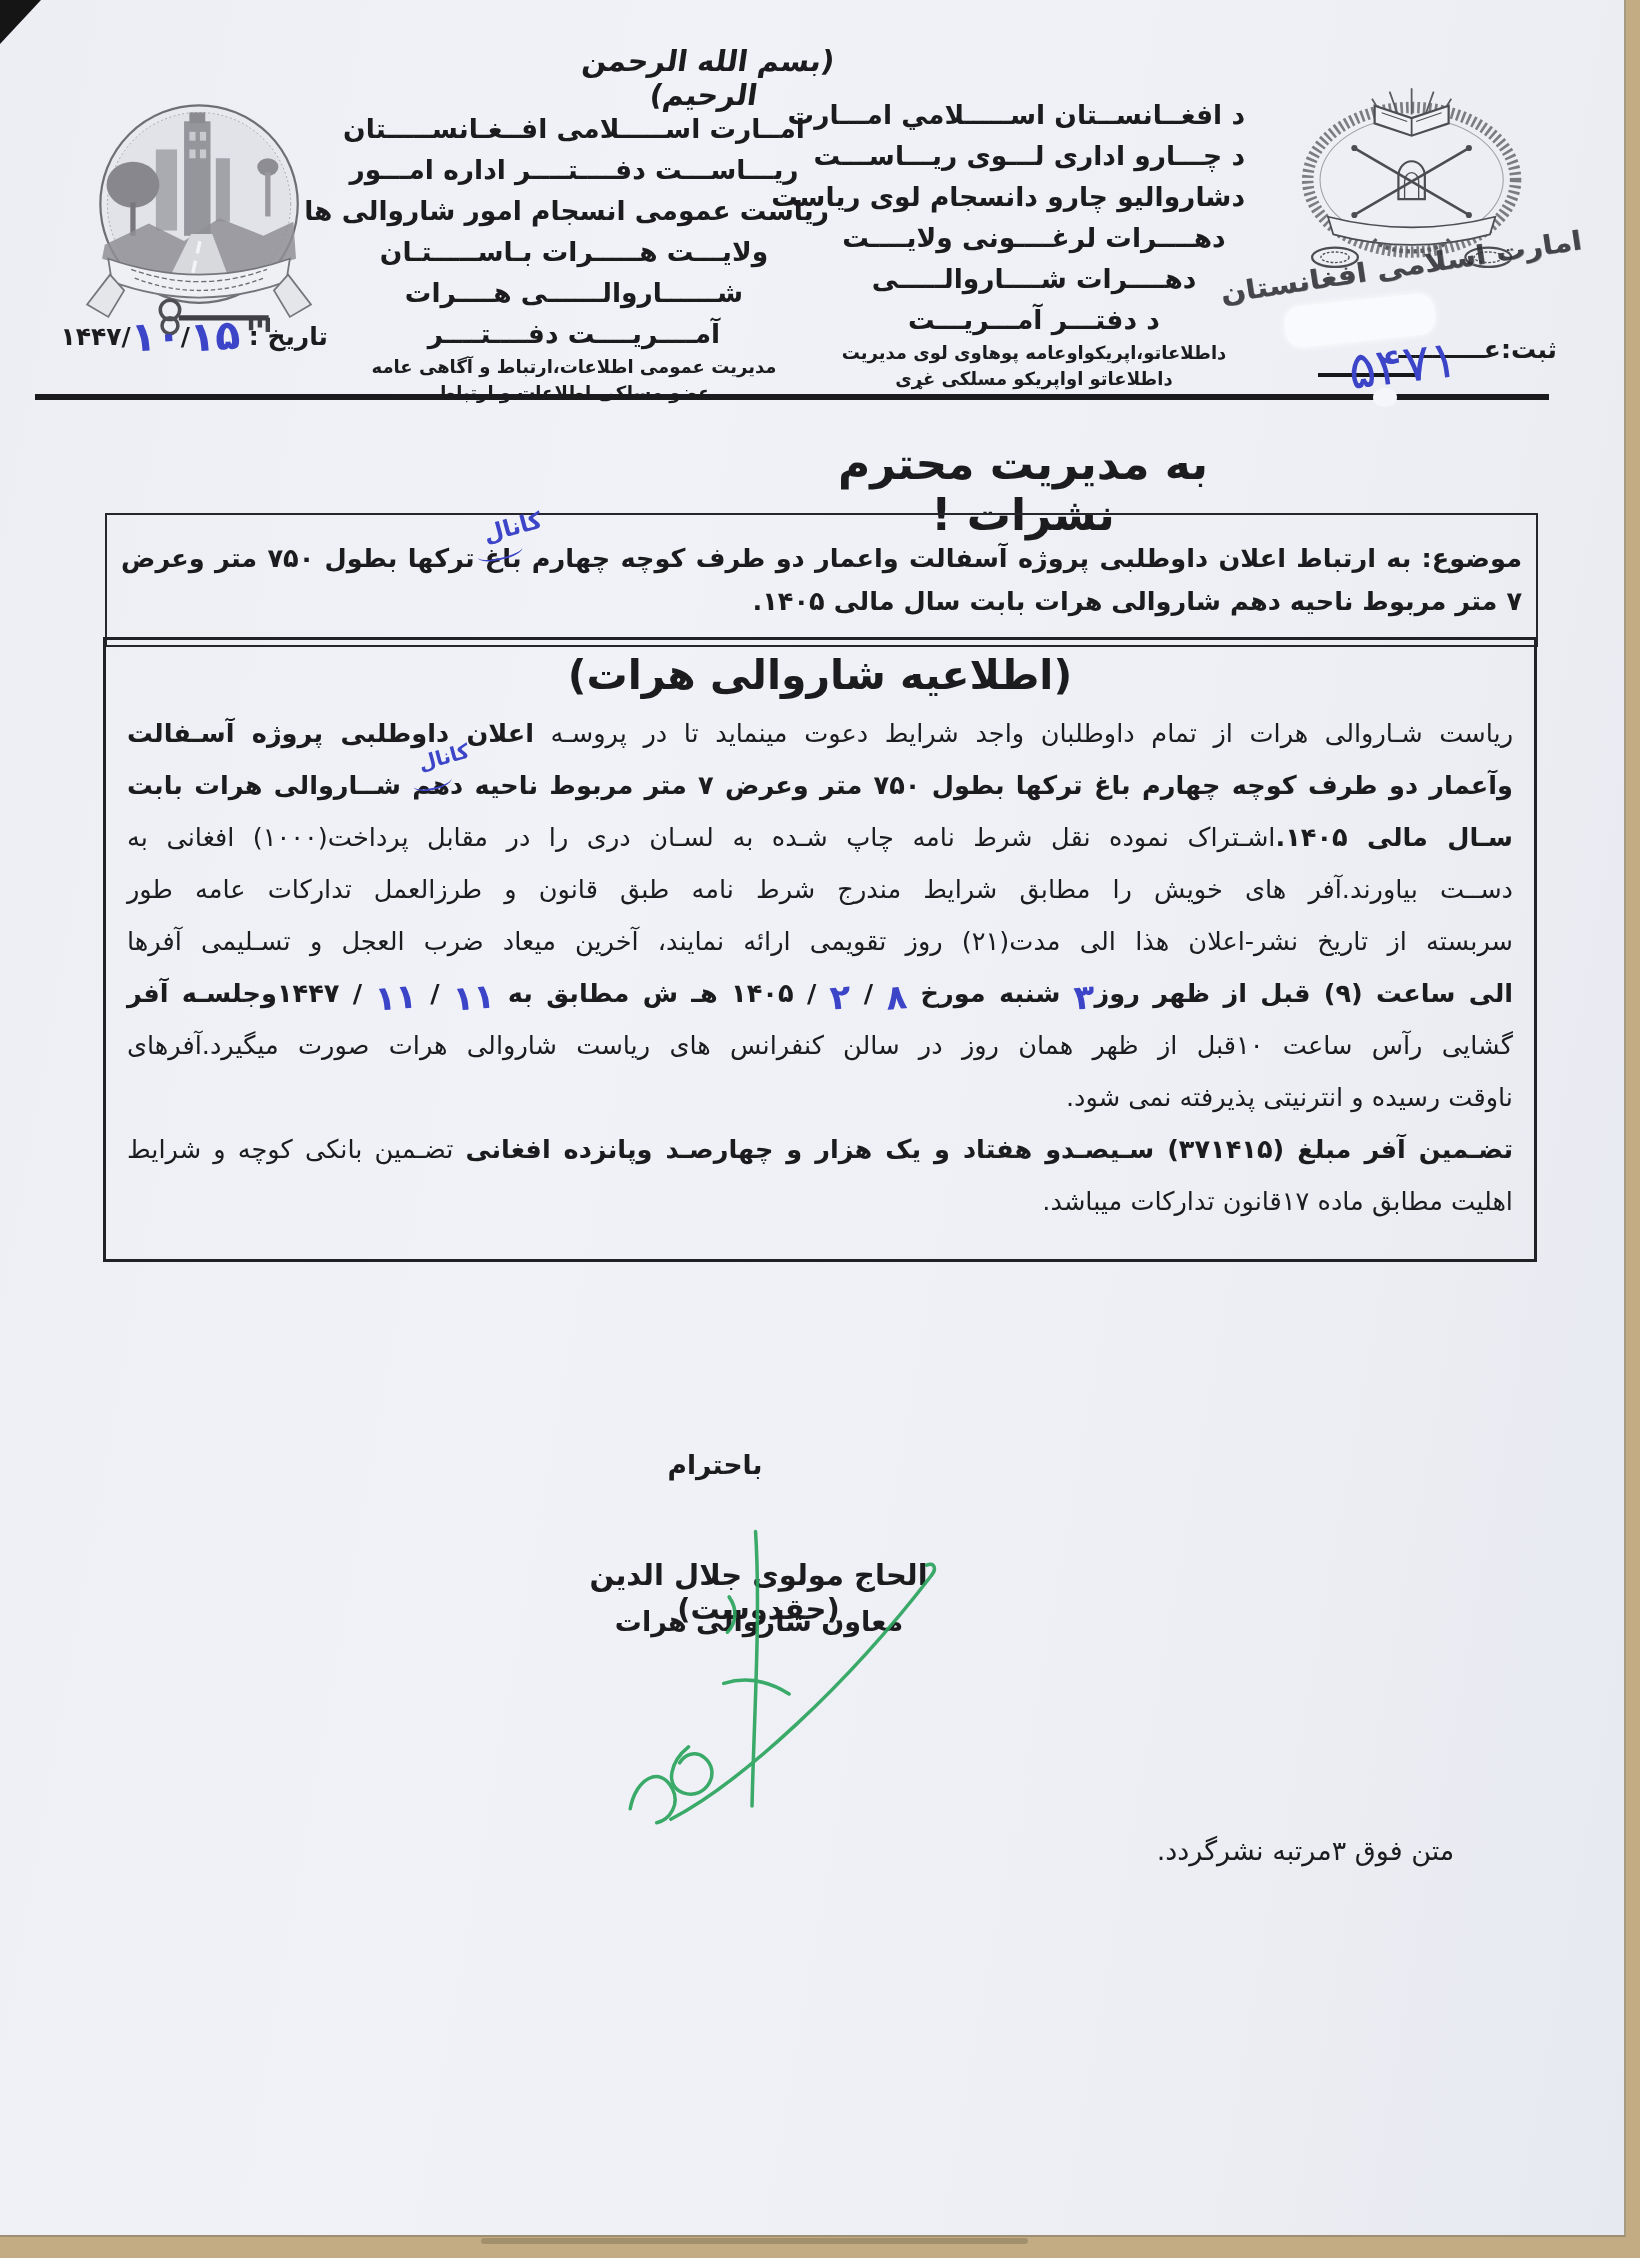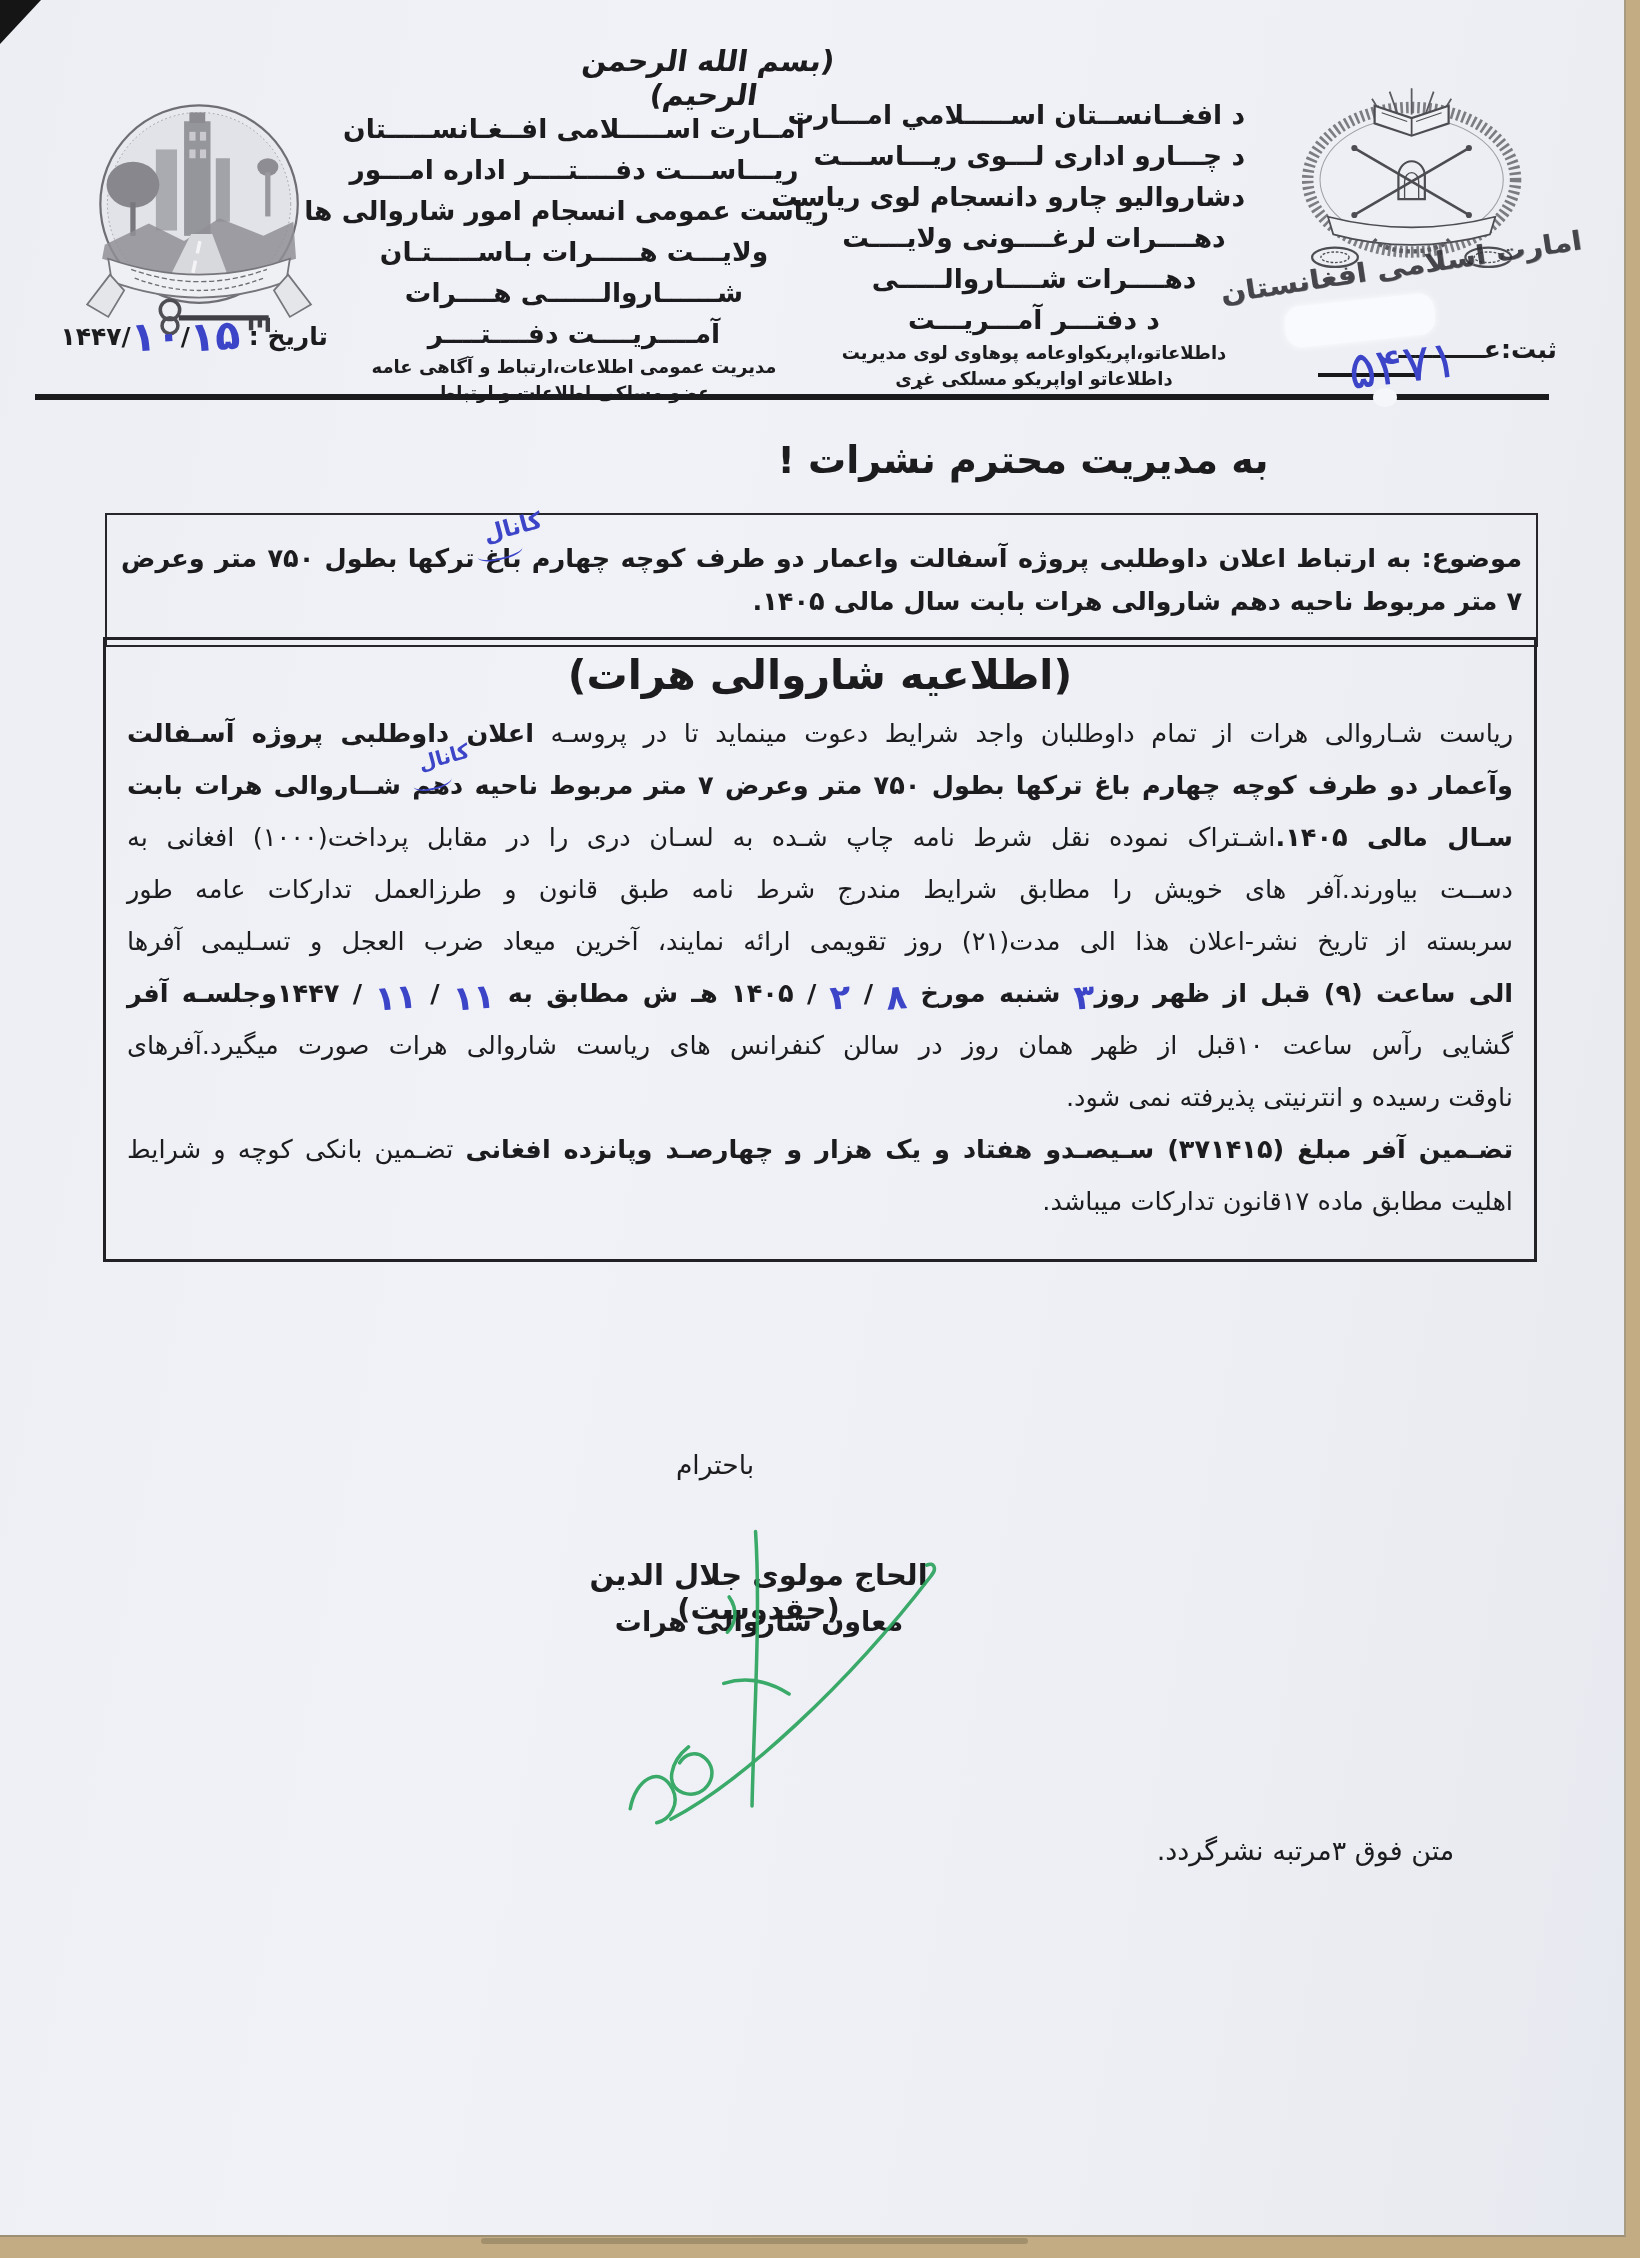--- a/index.html
+++ b/index.html
@@ -33,42 +33,42 @@
   .hw{color:#3c44c8;font-family:"DejaVu Sans",sans-serif;}
   .dhw{font-size:41px;display:inline-block;transform:rotate(-4deg);vertical-align:-5.3px;line-height:1;}
 
   .rule{left:35px;top:394px;width:1514px;height:6.2px;background:#1b1b1d;}
   .registry-label{left:1376px;top:335px;width:181px;font-size:25px;font-weight:bold;}
   .reg-line{left:1318px;top:373px;width:99px;height:4.4px;background:#18181a;}
   .whiteout{left:1285px;top:300px;width:150px;height:41px;background:#fafbff;border-radius:16px;opacity:.93;transform:rotate(-6deg);box-shadow:0 0 7px #fff;}
   .white-dot{left:1373px;top:388px;width:24px;height:19.4px;background:#f5f6fa;border-radius:50%;}
   .reg-num{left:1273px;top:344px;width:185px;font-size:51px;letter-spacing:4.4px;transform:rotate(-7deg);line-height:1;}
 
-  .salutation{left:776px;top:438px;width:494px;text-align:center;font-size:38px;font-weight:bold;}
+  .salutation{left:776px;top:438px;width:494px;text-align:center;font-size:44px;font-weight:bold;}
 
   .subject-box{left:105px;top:513px;width:1401px;height:108px;border:2.6px solid #26262b;padding:22px 14px 0 14px;}
   .sline{font-size:25.6px;font-weight:bold;line-height:43px;text-align:justify;}
   .sline.fill{text-align-last:justify;}
 
   .canal{font-size:23px;display:inline-block;transform:rotate(-15deg);z-index:6;font-weight:bold;}
   .canal1{left:483px;top:514px;}
   .swoosh{width:46px;height:13.2px;border-bottom:2.6px solid #3c44c8;border-radius:0 0 60% 60%;transform:rotate(-13deg);z-index:6;}
   .swoosh1{left:477px;top:545px;}
   .canal2{left:418px;top:745px;font-size:20px;}
   .swoosh2{left:413px;top:775px;width:39px;}
 
   .notice-box{left:103px;top:637px;width:1428px;height:619px;border:3.1px solid #222226;}
   .ntitle{font-size:41px;font-weight:bold;text-align:center;margin-top:10.6px;}
   .nbody{padding:8.8px 21px 0 21px;}
   .nline{font-size:25.6px;line-height:52px;text-align:justify;text-align-last:justify;}
   .nline.end{text-align-last:right;}
   .b{font-weight:bold;}
   .lhw{font-size:34px;display:inline-block;transform:rotate(-5deg);vertical-align:-6.2px;line-height:1;font-weight:bold;}
 
-  .respect{left:609px;top:1449px;width:212px;text-align:center;font-size:26.5px;font-weight:normal;}
+  .respect{left:609px;top:1449px;width:212px;text-align:center;font-size:26.5px;font-weight:bold;}
   .signer-name{left:529px;top:1558px;width:459px;text-align:center;font-size:29px;font-weight:bold;}
   .signer-title{left:556px;top:1606px;width:406px;text-align:center;font-size:27px;font-weight:bold;}
   .footer-note{left:1129px;top:1835px;width:353px;text-align:center;font-size:27px;}
   svg{position:absolute;}
 </style>
 </head>
 <body>
 
 <div class="abs paper">
 

